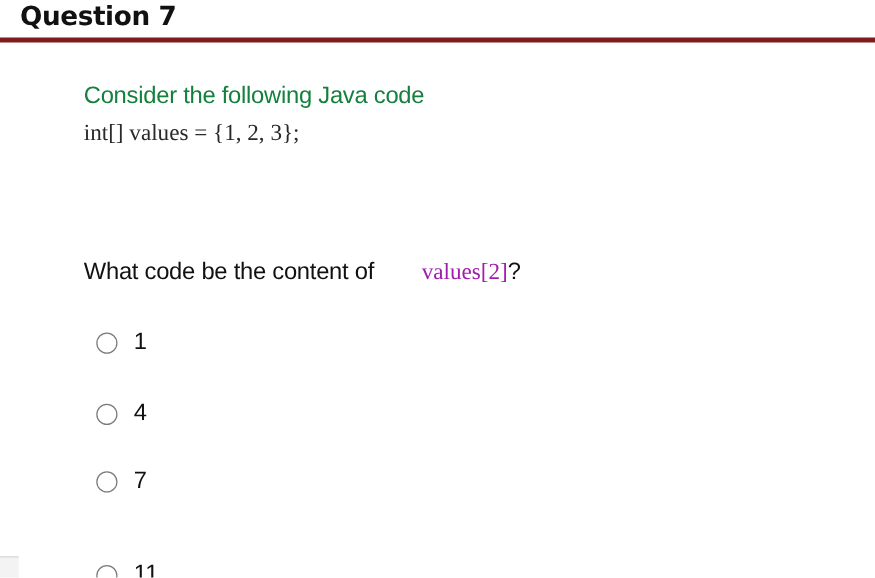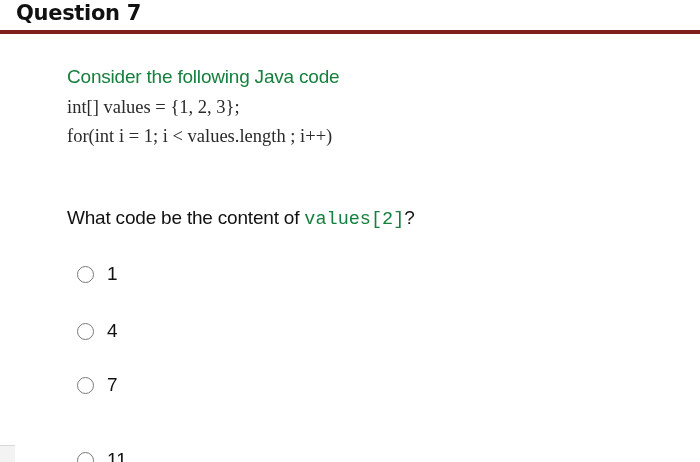--- a/index.html
+++ b/index.html
@@ -62,24 +62,25 @@
       position: absolute;
       left: 67px;
       top: 207px;
       font-size: 19px;
       line-height: 22px;
       color: #111;
       letter-spacing: -0.2px;
       white-space: pre;
     }
     .question .mono {
-      font-family: Liberation Mono, monospace;
+      font-family: Liberation Serif, serif;
       font-size: 18.5px;
-      color: #15803d;
+      color: #a21caf;
       letter-spacing: 0;
+      margin-left: 33px;
     }
     .options {
       position: absolute;
       left: 77px;
       top: 262px;
     }
     .option {
       position: absolute;
       left: 0;
       height: 24px;
@@ -114,21 +115,21 @@
   </style>
 </head>
 <body>
 
 <div class="header">
   <div class="header-title">Question 7</div>
 </div>
 
 <div class="intro">Consider the following Java code</div>
 
-<pre class="code"><span class="code-line">int[] values = {1, 2, 3};</span><span class="code-line">for(int i = 1; i &lt; values.length ; i++)</span></pre>
+<pre class="code"><span class="code-line">int[] values = {1, 2, 3};</span></pre>
 
 <div class="question"><span>What code be the content of </span><span class="mono">values[2]</span><span>?</span></div>
 
 <div class="options">
   <label class="option" style="top:0px;">
     <span class="radio"></span>
     <span class="option-label">1</span>
   </label>
   <label class="option" style="top:57px;">
     <span class="radio"></span>

